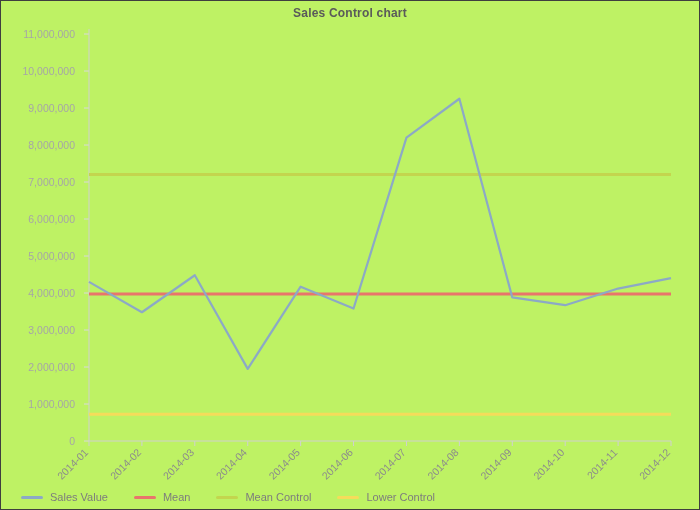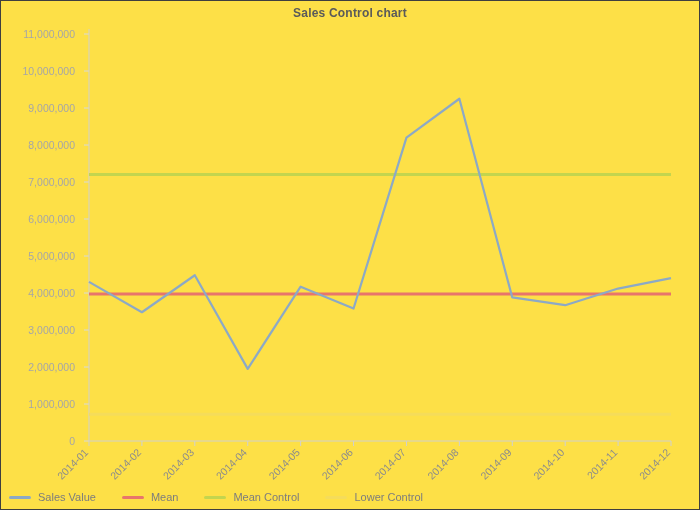--- a/index.html
+++ b/index.html
@@ -4,21 +4,21 @@
 <style>
   * { box-sizing: border-box; }
   html, body {
     margin: 0; padding: 0;
     background: #ffffff;
     font-family: "Liberation Sans", sans-serif;
   }
   #frame {
     position: relative;
     width: 700px; height: 510px;
-    background: #fde047;
+    background: #bef264;
     border: 1px solid #3f3f3f;
     overflow: hidden;
   }
   #chart-title {
     position: absolute;
     top: 5px; left: 0; width: 100%;
     text-align: center;
     font-size: 12px;
     font-weight: bold;
     color: #5a5a5a;
@@ -40,21 +40,21 @@
     font-size: 10.5px;
     fill: #8c8c8c;
     font-family: "Liberation Sans", sans-serif;
   }
   #legend {
     position: absolute;
     left: 0; bottom: 6px;
     width: 100%;
     display: flex;
     align-items: center;
-    padding-left: 8px;
+    padding-left: 20px;
   }
   .legend-item {
     display: flex;
     align-items: center;
     margin-right: 26px;
   }
   .legend-swatch {
     width: 22px; height: 3px;
     border-radius: 2px;
     margin-right: 7px;

